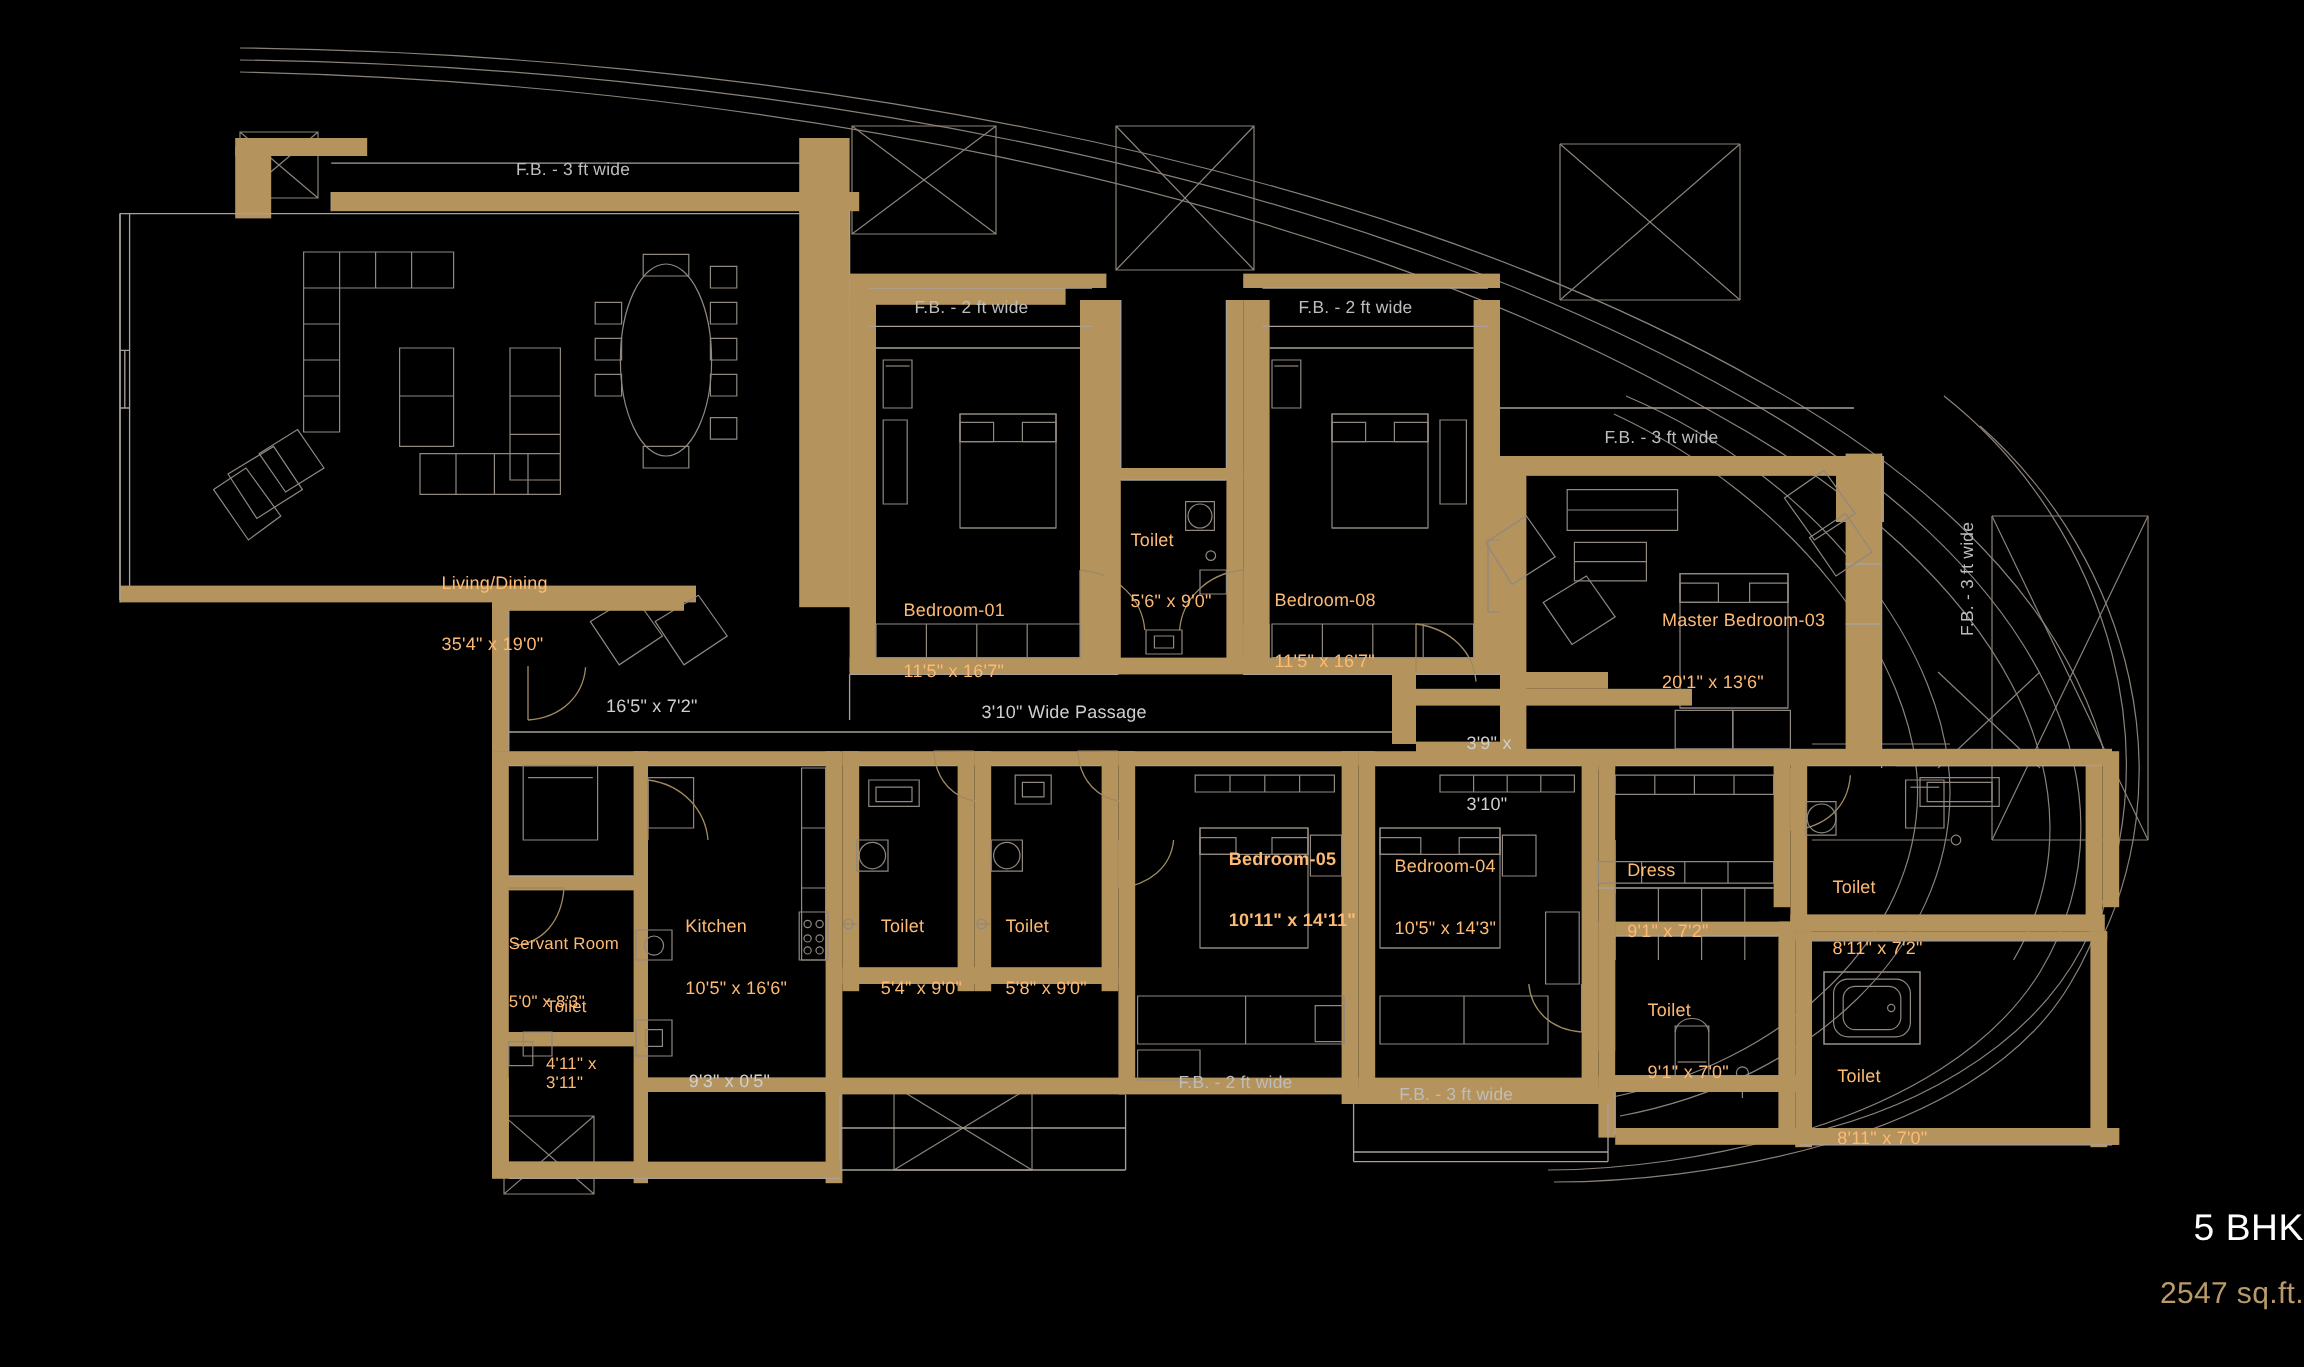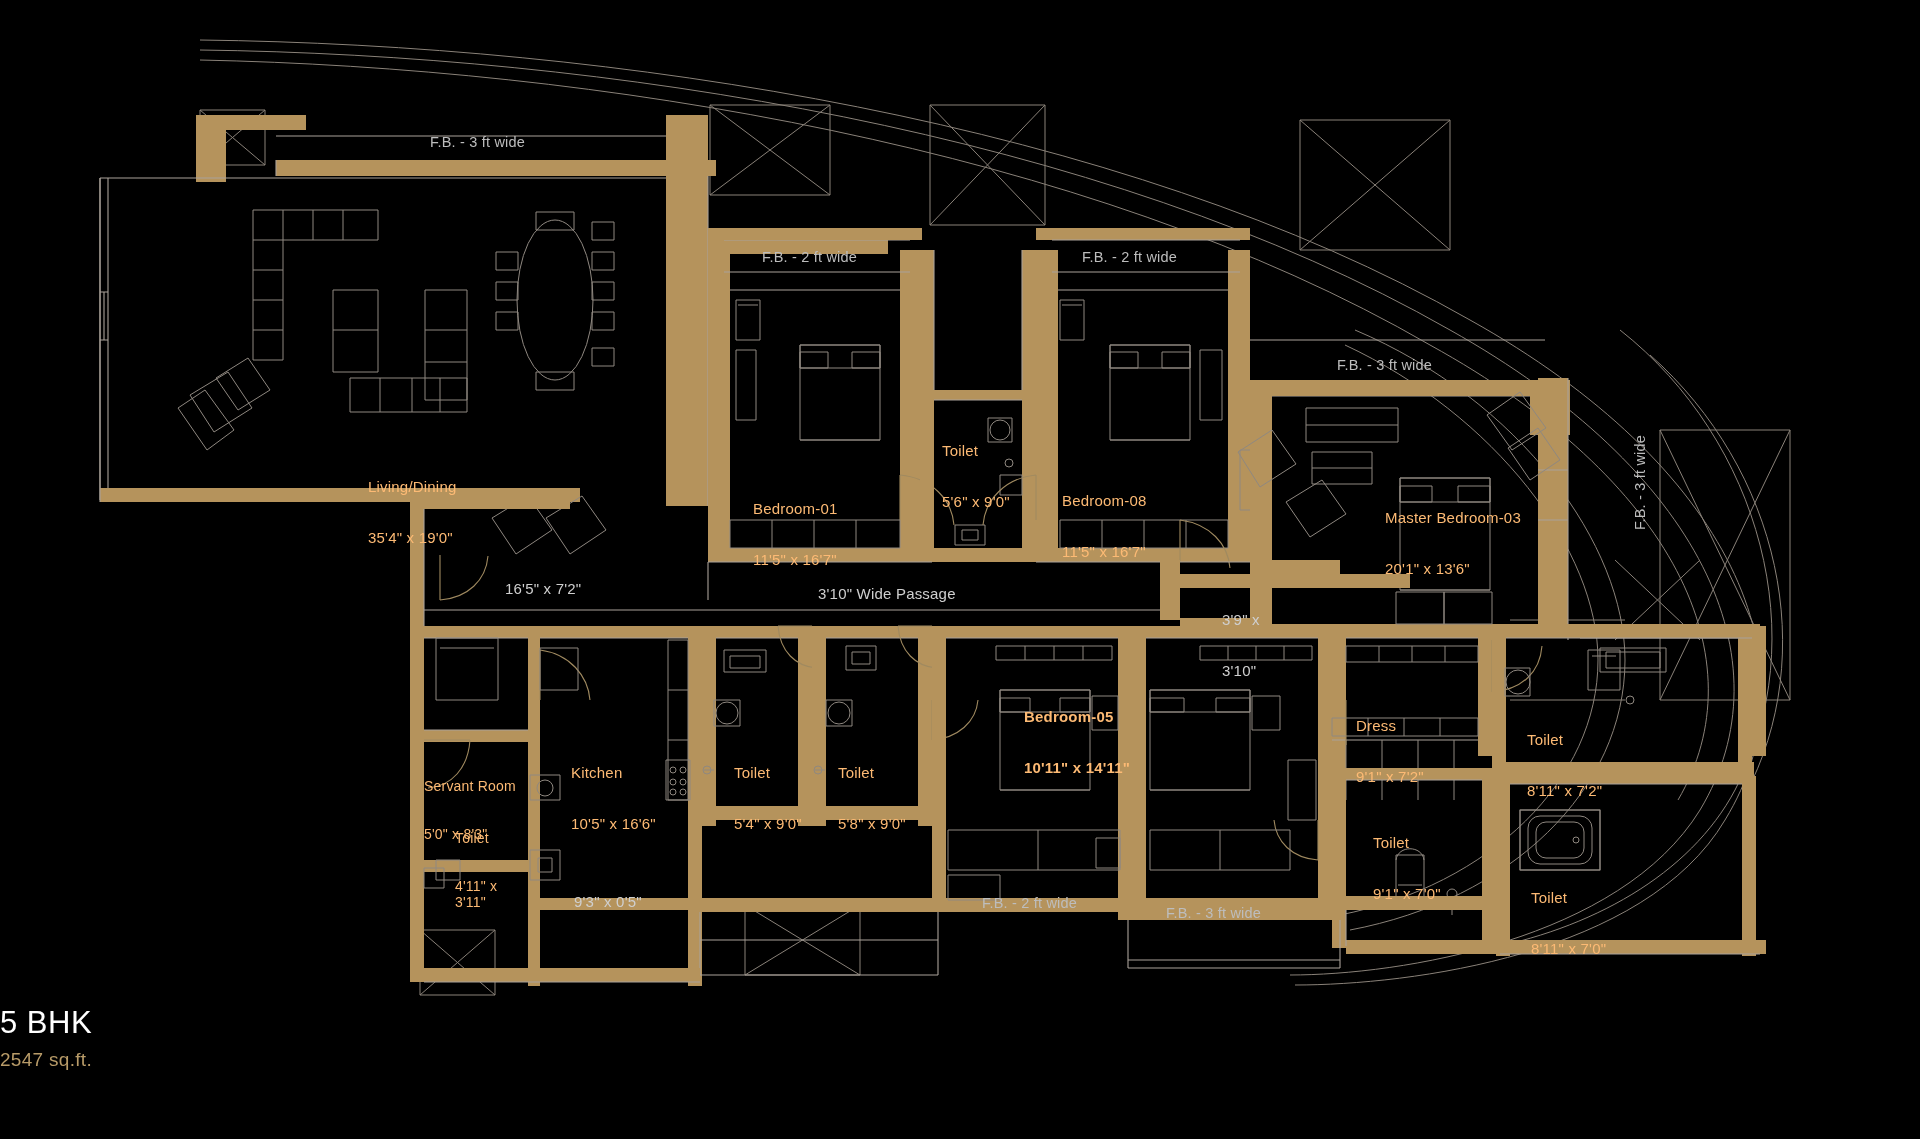--- a/index.html
+++ b/index.html
@@ -36,32 +36,32 @@
     font-size: 14.5px;
   }
   .lbl.fb-vert {
     transform: rotate(-90deg);
     transform-origin: 0 0;
   }
   #title-block {
     position: absolute;
     left: 0; right: 0;
     top: 1005px;
-    text-align: left;
+    text-align: right;
   }
   #title-main {
     color: #ffffff;
     font-size: 31px;
     letter-spacing: 0.5px;
     font-weight: 400;
   }
   #title-sub {
     color: #b89b68;
-    font-size: 19px;
-    margin-top: 8px;
+    font-size: 25px;
+    margin-top: 23px;
     letter-spacing: 0.3px;
   }
 </style>
 </head>
 <body>
 
 <div id="stage">
 
   <svg id="plan" viewBox="0 0 1920 1139">
     <defs>
@@ -523,20 +523,24 @@
   <div class="lbl" style="left:1062px; top:458px;">
     <div>Bedroom-08</div>
     <div class="dim">11'5" x 16'7"</div>
   </div>
 
   <div class="lbl" style="left:1385px; top:475px;">
     <div>Master Bedroom-03</div>
     <div class="dim">20'1" x 13'6"</div>
   </div>
 
+  <div class="lbl" style="left:1162px; top:680px;">
+    <div>Bedroom-04</div>
+    <div class="dim">10'5" x 14'3"</div>
+  </div>
 
   <div class="lbl" style="left:1024px; top:674px;font-weight:bold;">
     <div>Bedroom-05</div>
     <div class="dim">10'11" x 14'11"</div>
   </div>
 
   <div class="lbl" style="left:571px; top:730px;">
     <div>Kitchen</div>
     <div class="dim">10'5" x 16'6"</div>
   </div>

